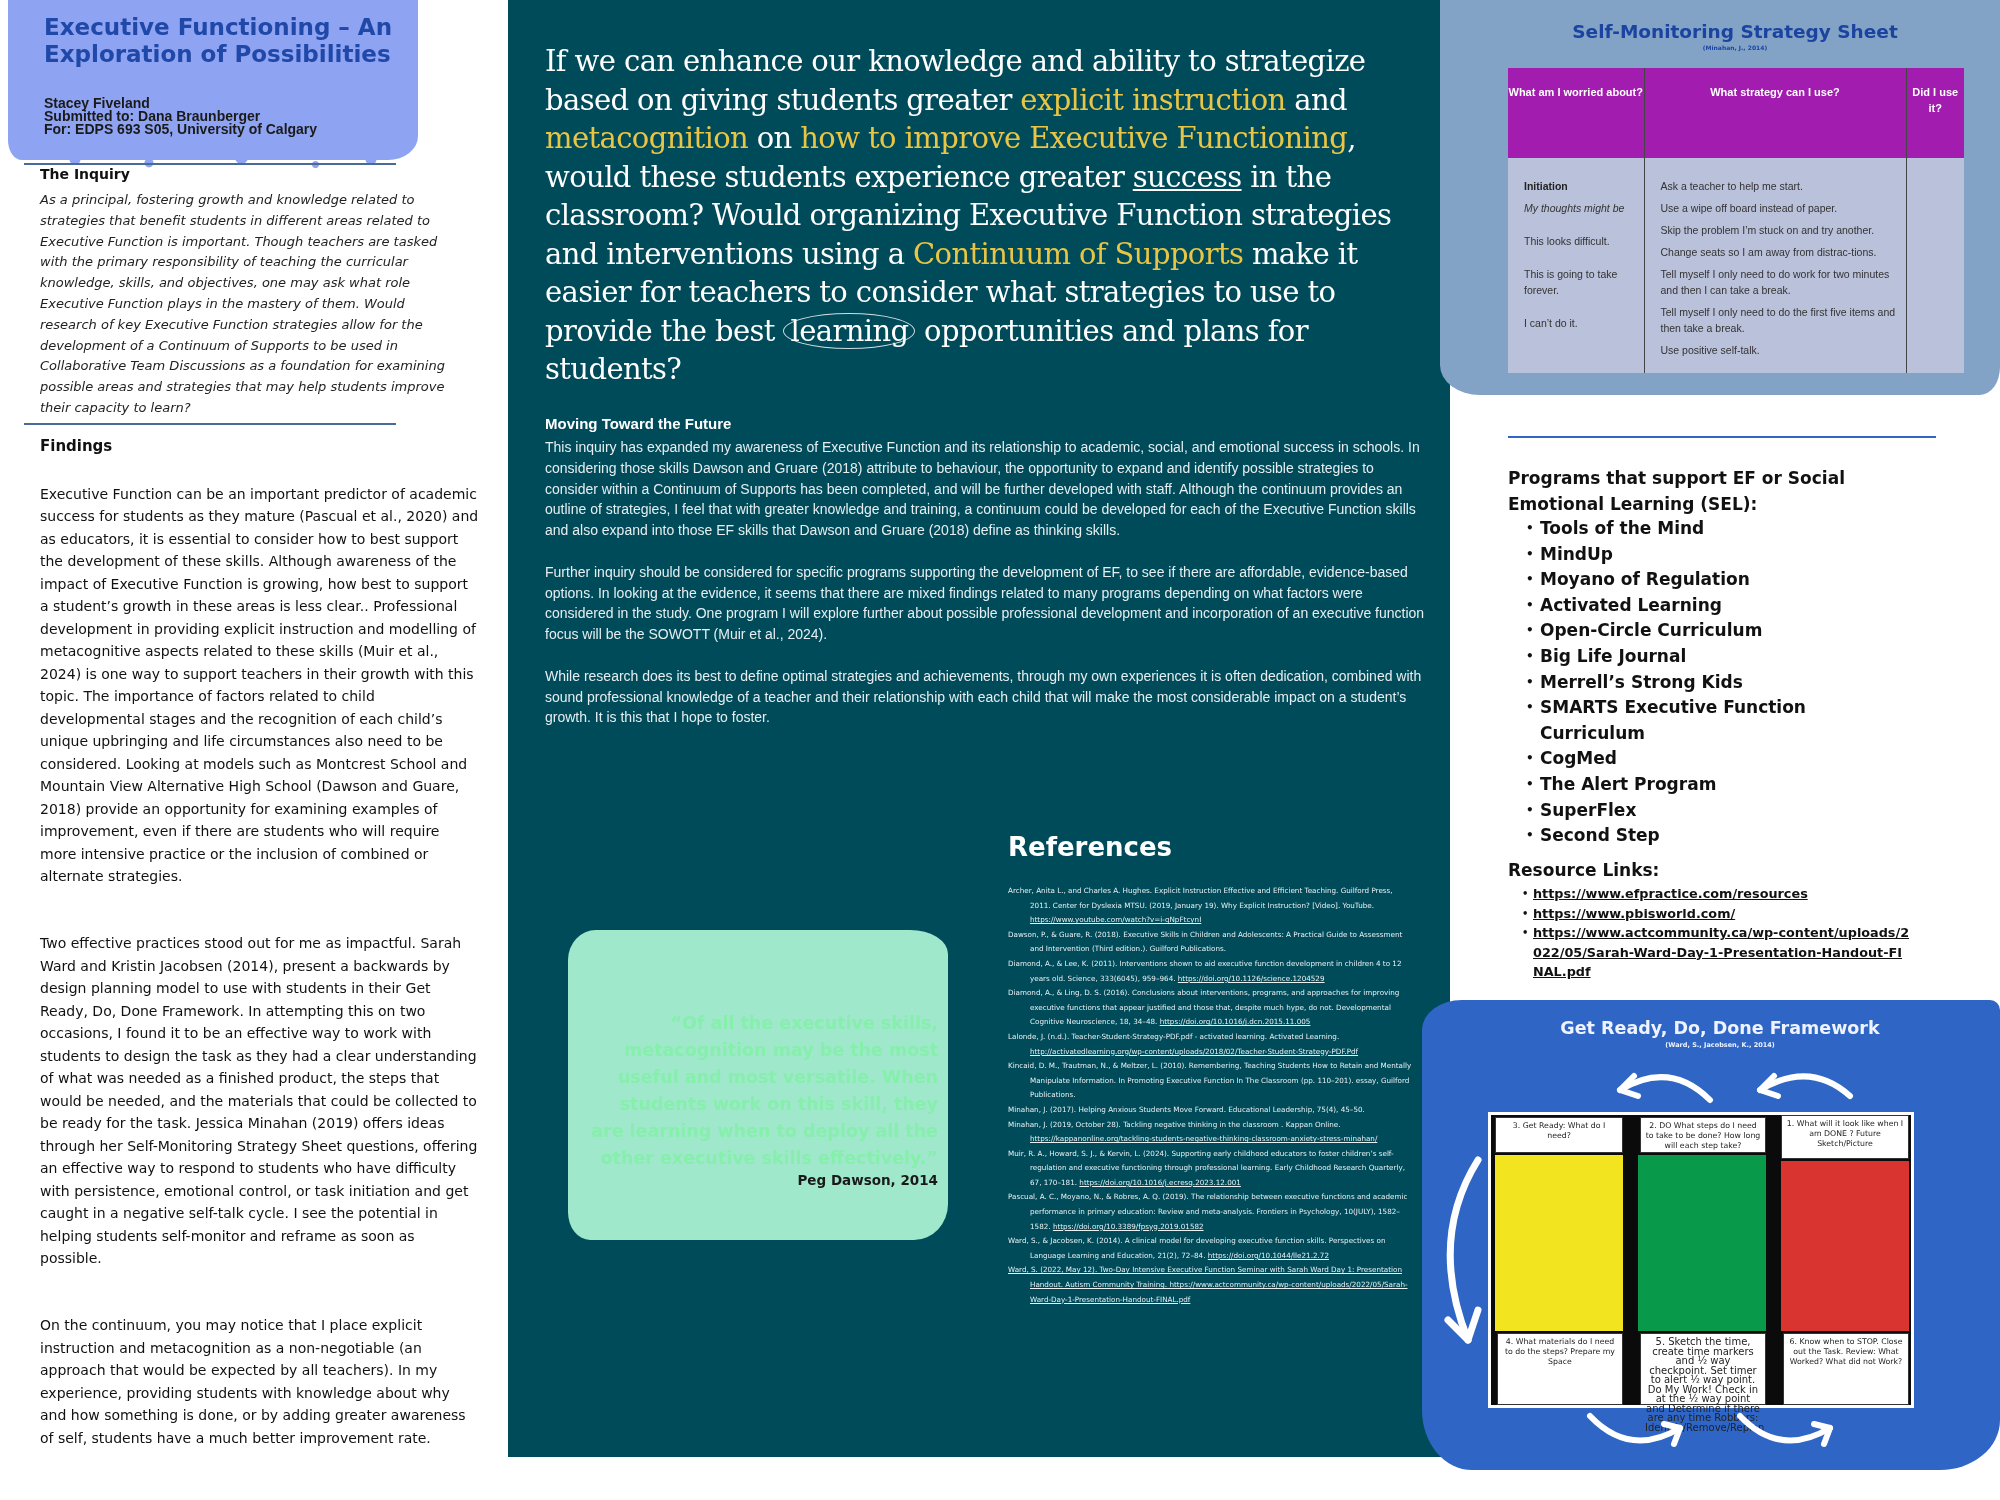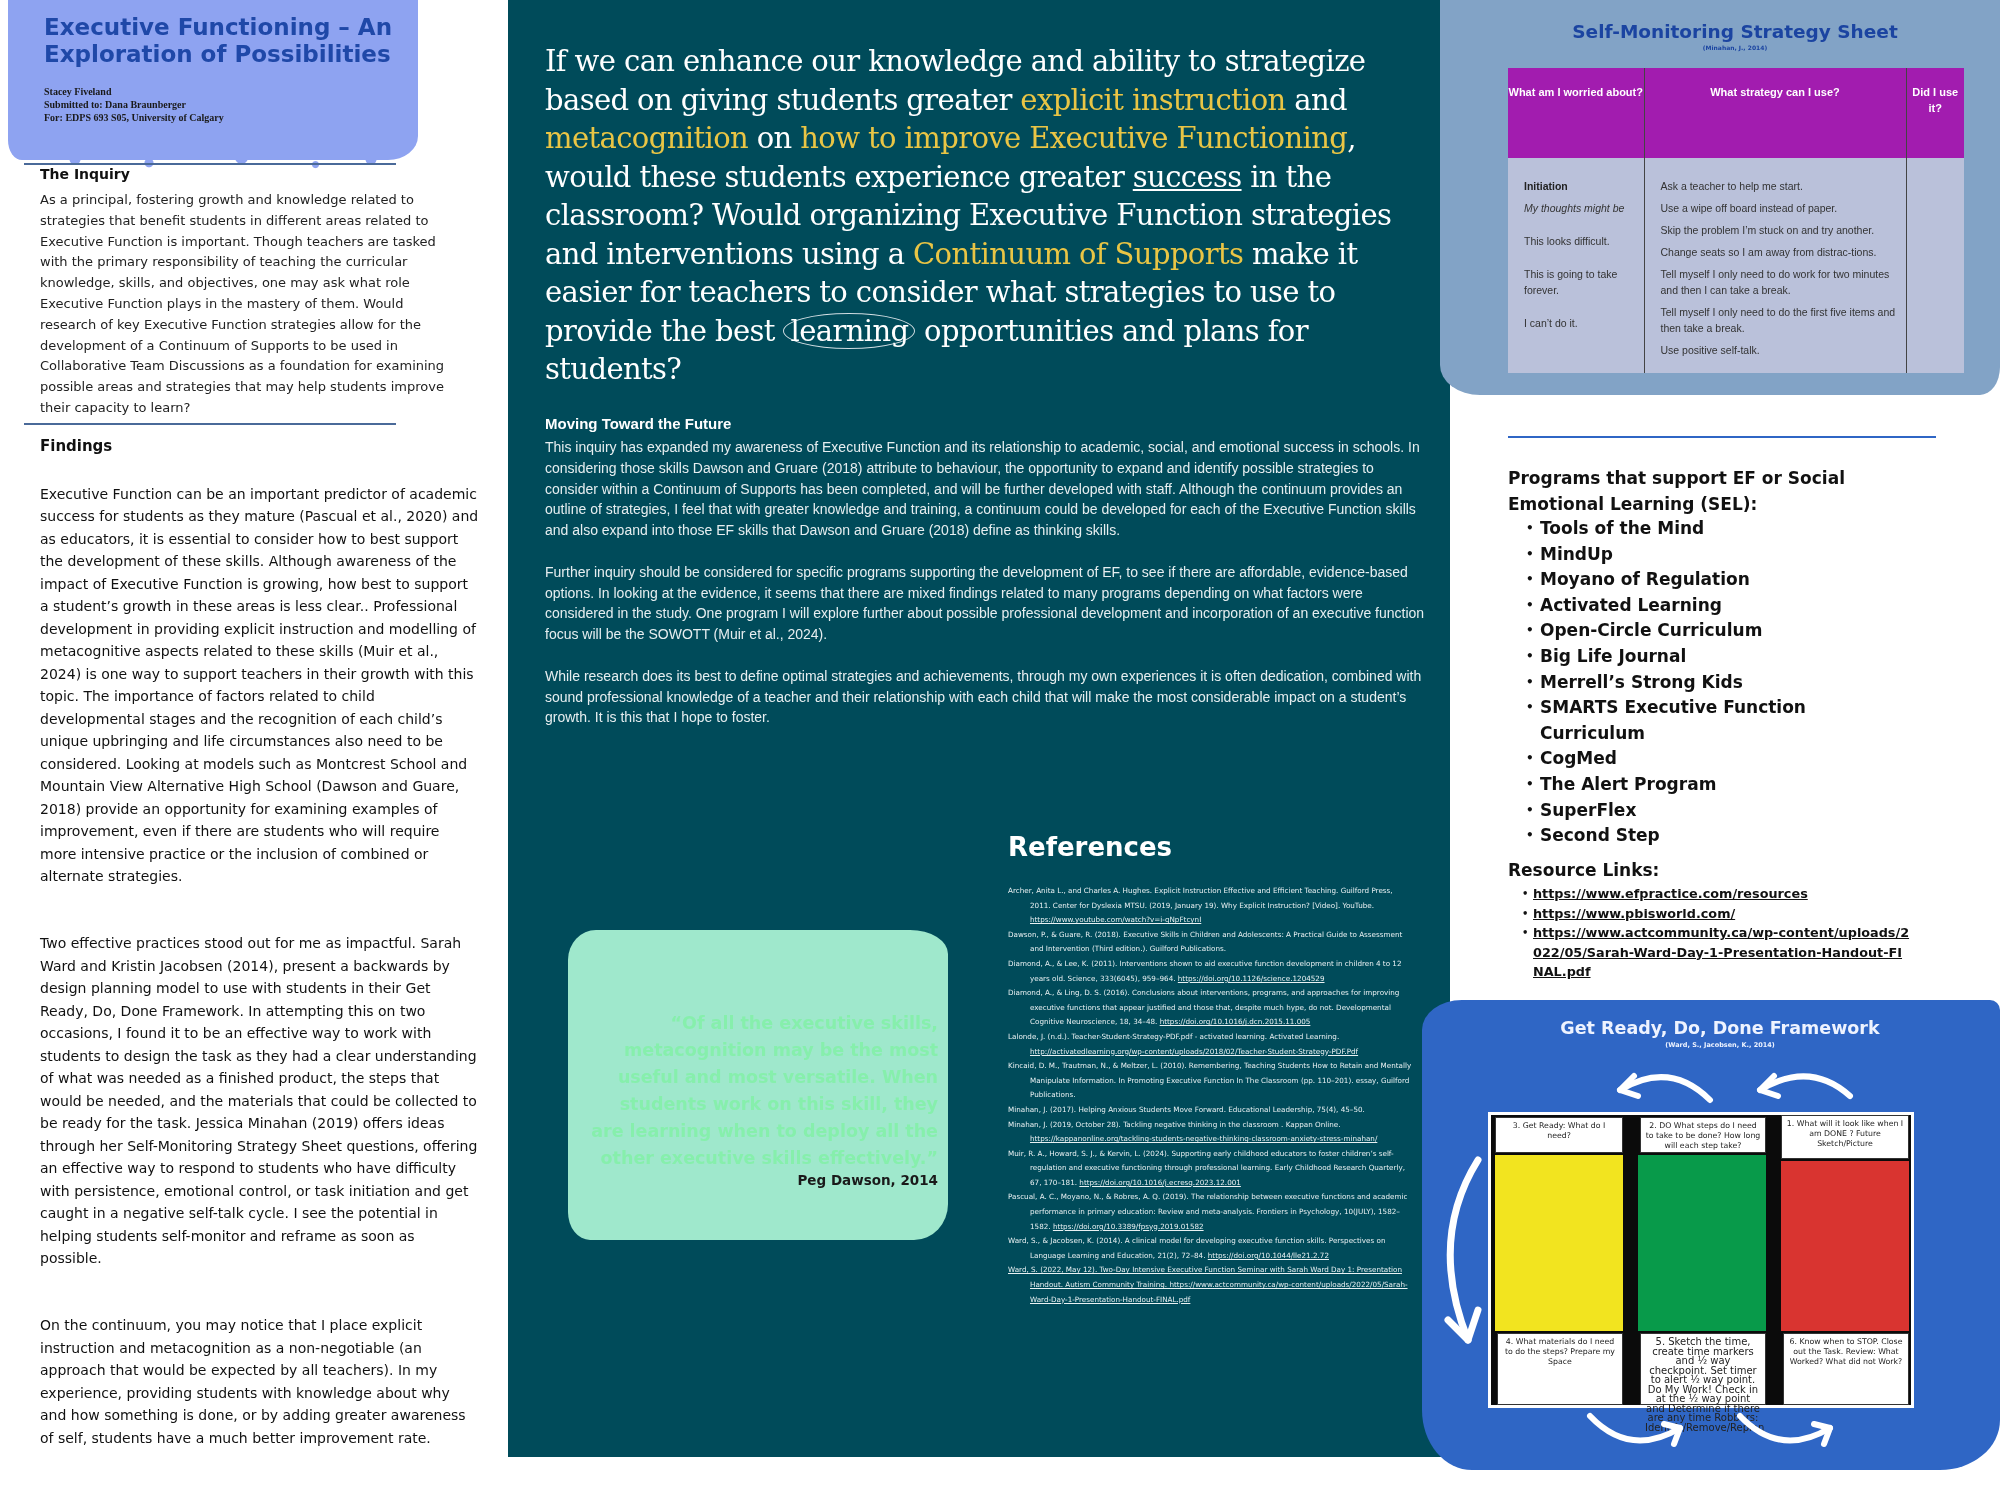--- a/index.html
+++ b/index.html
@@ -20,31 +20,31 @@
                 radial-gradient(circle at 55% 30%, #8ea3f1 6px, transparent 7px),
                 radial-gradient(circle at 75% 70%, #8ea3f1 3px, transparent 4px),
                 radial-gradient(circle at 90% 40%, #8ea3f1 5px, transparent 6px);
   }
   .poster-title {
     position: absolute; left: 44px; top: 14px; width: 380px;
     font-family: "DejaVu Sans", sans-serif; font-weight: bold; font-size: 23px; line-height: 27px;
     color: #1f48a8;
   }
   .author-block {
-    position: absolute; left: 44px; top: 85px; font-family: Liberation Serif, serif;
-    font-size: 10px; line-height: 13px; font-weight: bold; color: #1a1a1a;
+    position: absolute; left: 44px; top: 97px; font-family: Liberation Sans, sans-serif;
+    font-size: 14px; line-height: 13px; font-weight: bold; color: #1a1a1a;
   }
   .rule { position: absolute; height: 2px; background: #4a6a99; }
 
   .section-heading {
     position: absolute; font-family: "DejaVu Sans", sans-serif; font-weight: bold; color: #111;
   }
   .inquiry-text {
     position: absolute; left: 40px; top: 190px; width: 420px;
-    font-family: "DejaVu Sans", sans-serif; font-size: 13px; line-height: 20.8px; color: #222;
+    font-family: "DejaVu Sans", sans-serif; font-size: 13px; line-height: 20.8px; color: #222; font-style: italic;
   }
   .findings-text {
     position: absolute; left: 40px; top: 460px; width: 440px;
     font-family: "DejaVu Sans", sans-serif; font-size: 14px; line-height: 22.5px; color: #111;
     white-space: pre-line;
   }
 
   
   .center-panel {
     position: absolute; left: 508px; top: 0; width: 942px; height: 1457px; background: #004b5a;

